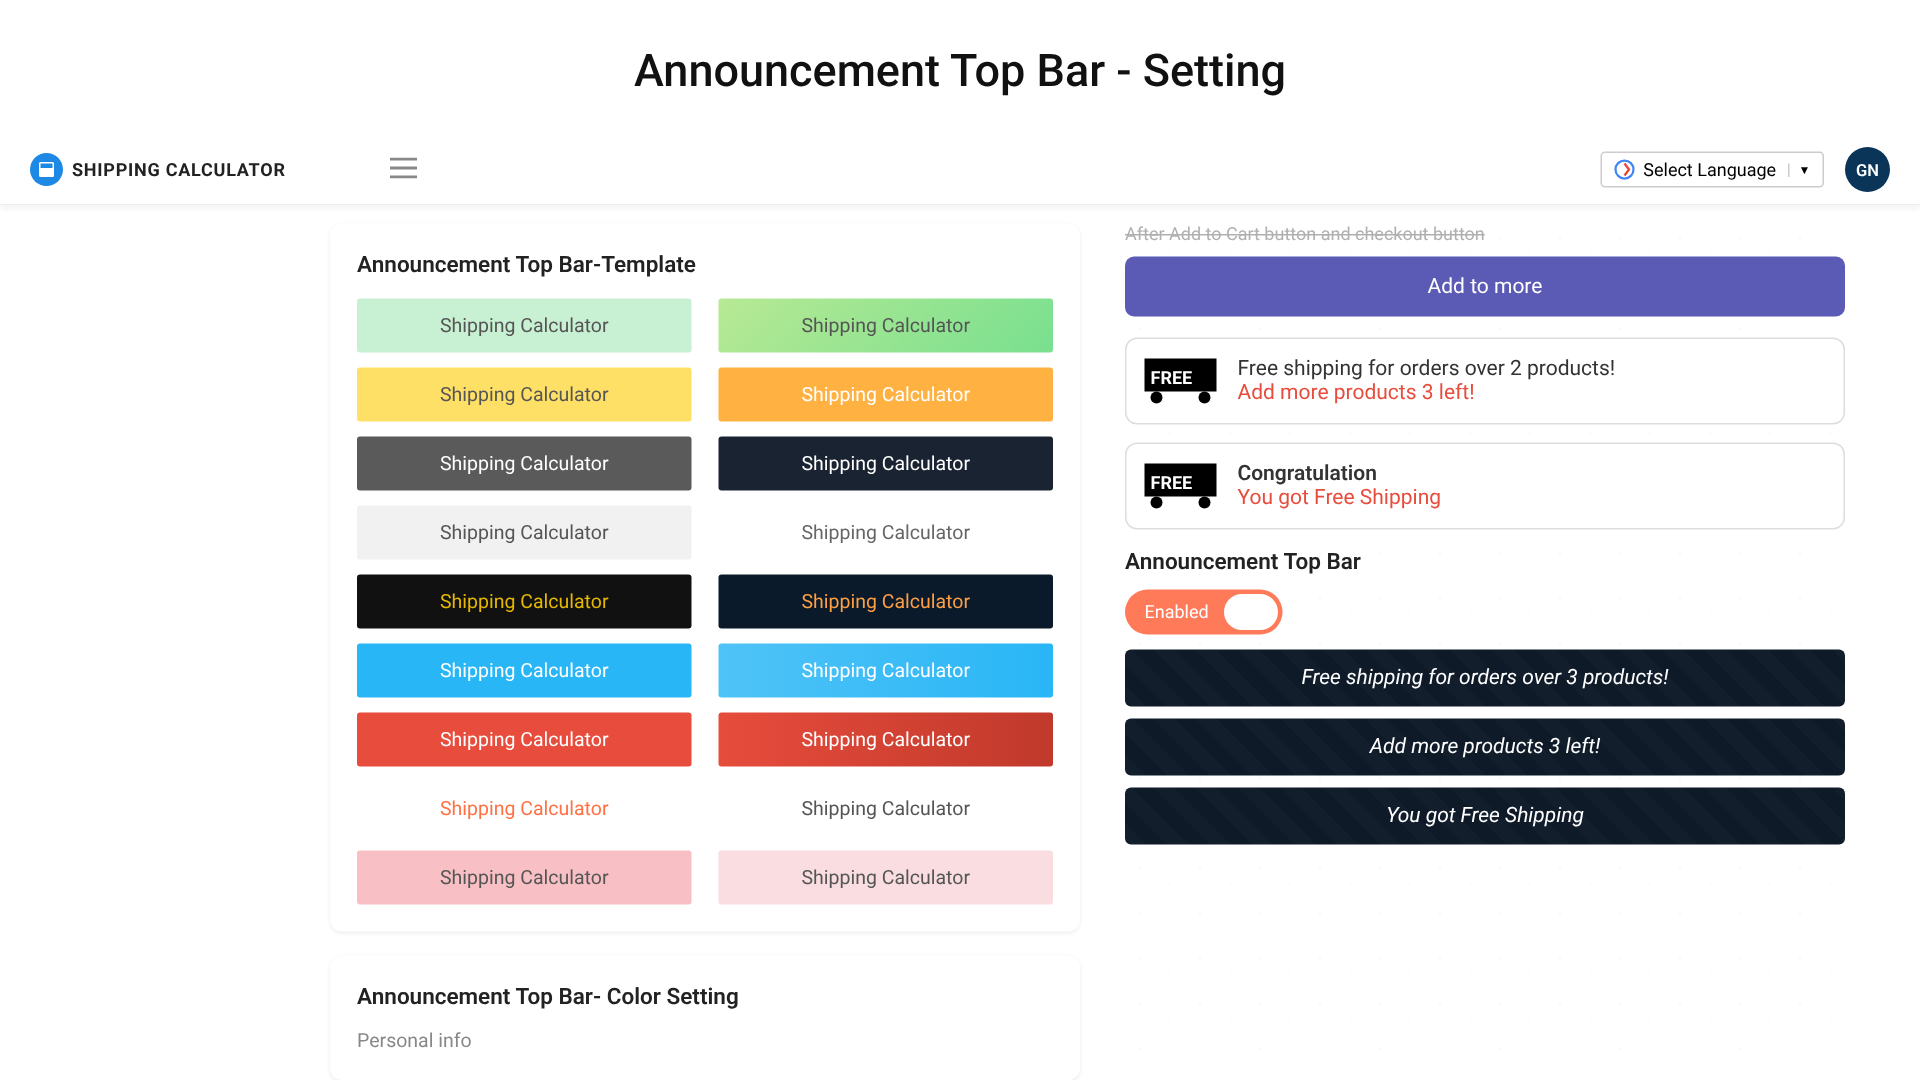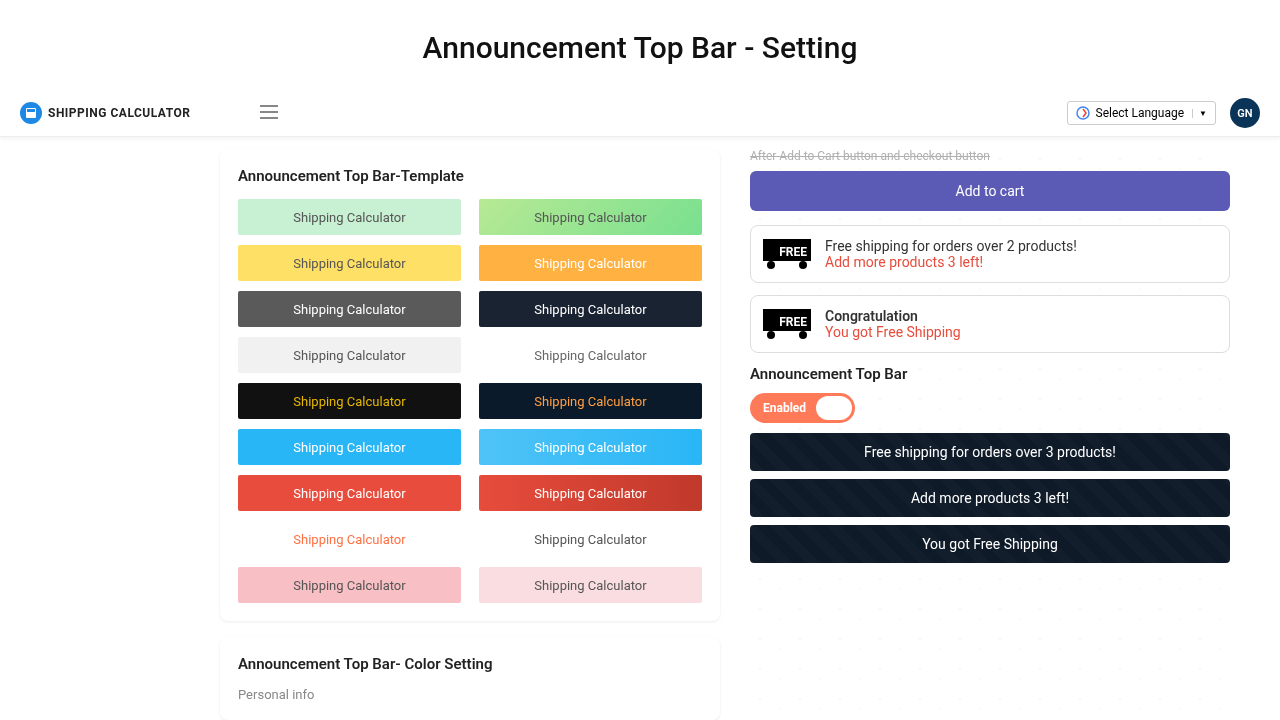--- a/index.html
+++ b/index.html
@@ -40,31 +40,31 @@
 .tpl-11 { background: linear-gradient(90deg,#4fc3f7,#29b6f6); color: #fff; }
 .tpl-12 { background: #e74c3c; color: #fff; }
 .tpl-13 { background: linear-gradient(90deg,#e74c3c,#c0392b); color: #fff; }
 .tpl-14 { background: #fff; color: #ff7043; }
 .tpl-15 { background: #fff; color: #555; position: relative; }
 .tpl-16 { background: #f8bfc4; color: #555; }
 .tpl-17 { background: #f9dde0; color: #555; }
 .cut-text { font-size: 12px; color: #b0b0b0; margin-bottom: 8px; text-decoration: line-through; }
 .add-cart-btn { width: 100%; background: #5b5bb5; color: #fff; border: none; padding: 12px; border-radius: 6px; font-size: 14px; cursor: pointer; margin-bottom: 14px; }
 .free-box { border: 1px solid #ddd; border-radius: 8px; padding: 12px; display: flex; align-items: center; gap: 14px; margin-bottom: 12px; background: #fff; }
-.free-badge { background: #000; color: #fff; font-size: 12px; font-weight: 700; padding: 6px 4px 2px; position: relative; width: 48px; text-align: right; }
+.free-badge { background: #000; color: #fff; font-size: 12px; font-weight: 700; padding: 6px 4px 2px; position: relative; width: 48px; text-align: left; }
 .truck-wheels { display: flex; justify-content: space-between; padding: 0 4px; }
 .wheel { width: 8px; height: 8px; background: #000; border-radius: 50%; }
 .free-text1 { font-size: 14px; color: #333; }
 .free-text2 { font-size: 14px; color: #e74c3c; }
 .section-label { font-size: 15px; font-weight: 600; color: #222; margin: 12px 0 10px; }
 .toggle { display: inline-flex; align-items: center; background: #ff7a59; border-radius: 20px; padding: 3px; cursor: pointer; margin-bottom: 10px; }
-.toggle-label { color: #fff; font-size: 12px; font-weight: 700; padding: 0 10px; }
+.toggle-label { color: #fff; font-size: 12px; font-weight: 400; padding: 0 10px; }
 .toggle-knob { width: 36px; height: 24px; background: #fff; border-radius: 14px; }
 .toggle-desc { font-size: 13px; color: #444; margin-bottom: 12px; }
-.preview-bar { background: #0e1a28; color: #fff; padding: 11px; text-align: center; font-size: 14px; border-radius: 4px; margin-bottom: 8px; position: relative; }
+.preview-bar { background: #0e1a28; color: #fff; padding: 11px; text-align: center; font-size: 14px; border-radius: 4px; margin-bottom: 8px; position: relative; font-style: italic; }
 .preview-bar::before { content: ""; position: absolute; inset: 0; background: repeating-linear-gradient(45deg, rgba(255,255,255,0.02) 0 10px, transparent 10px 20px); border-radius: 4px; }
 </style>
 </head>
 <body>
 
 <div class="page-title">Announcement Top Bar - Setting</div>
 
 <div class="topbar">
   <div class="logo">
     <div class="logo-icon">
@@ -121,21 +121,21 @@
     </div>
     <div class="card">
       <div class="card-title">Announcement Top Bar- Color Setting</div>
       <div class="card-sub">Personal info</div>
     </div>
   </div>
 
   <div class="right-col">
     <div class="right-bg"></div>
     <div class="cut-text">After Add to Cart button and checkout button</div>
-    <button class="add-cart-btn">Add to cart</button>
+    <button class="add-cart-btn">Add to more</button>
 
     <div class="free-box">
       <div>
         <div class="free-badge">FREE</div>
         <div class="truck-wheels">
             <div class="wheel"></div>
             <div class="wheel"></div>
           </div>
       </div>
       <div>

